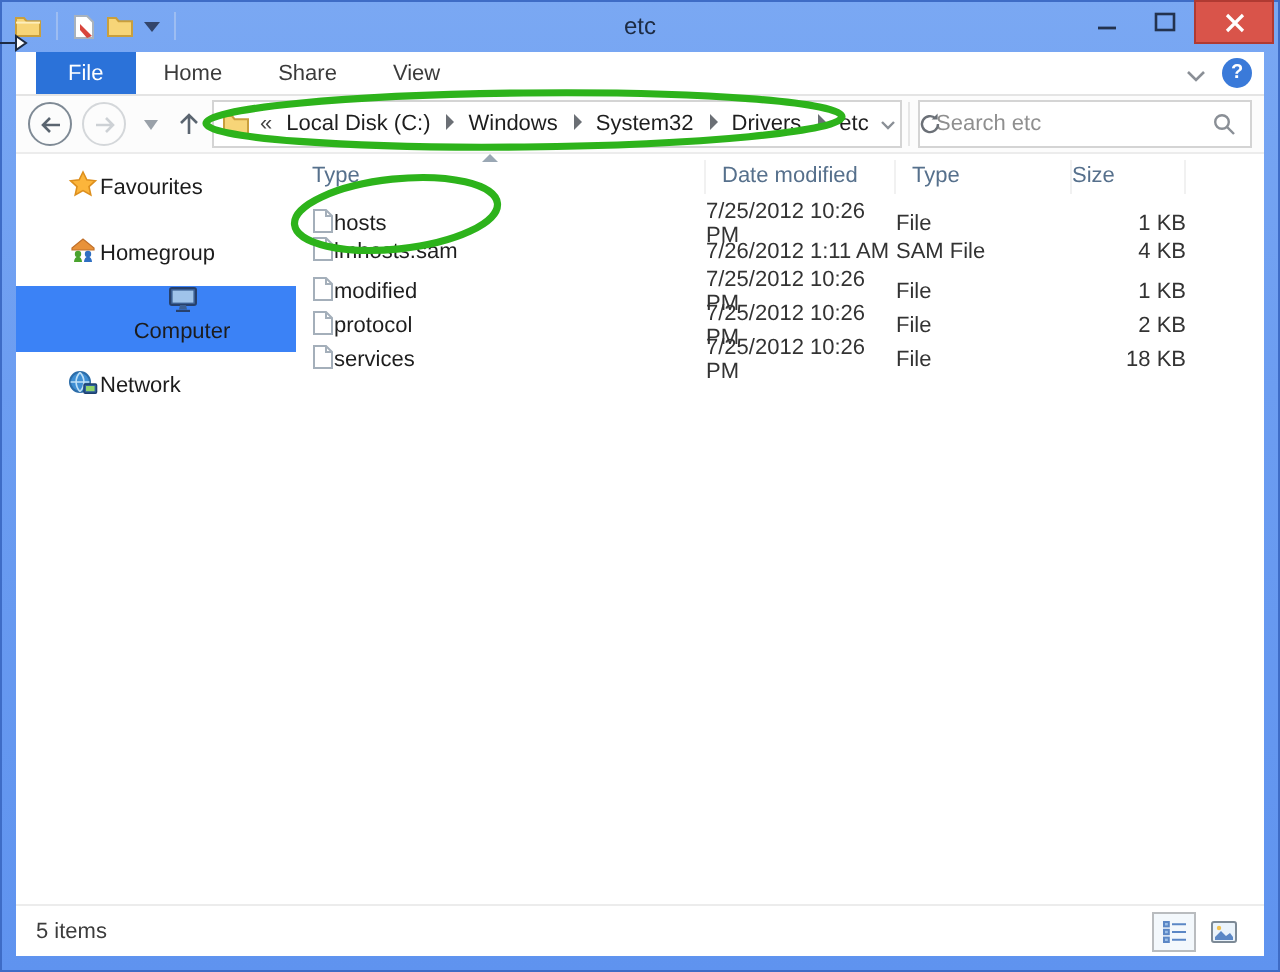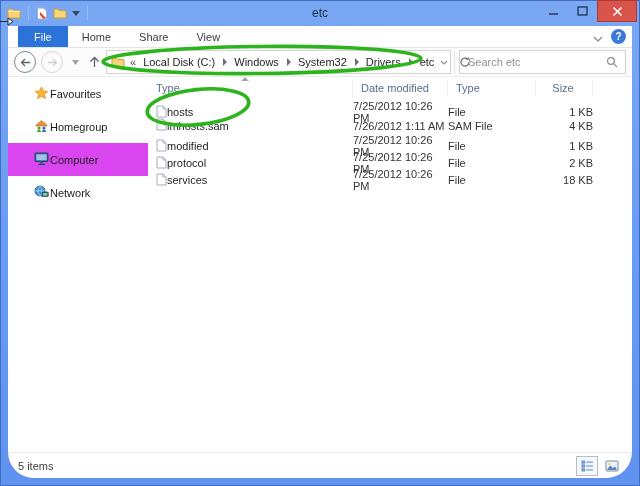--- a/index.html
+++ b/index.html
@@ -14,21 +14,21 @@
   .qat .sep{width:1px;height:14px;background:#9dbdf2;margin:0 2px;}
   .qat svg{display:block;}
   .win-title{position:absolute;left:0;right:0;top:0;height:26px;display:flex;align-items:center;justify-content:center;
              font-size:12px;color:#1d2b43;pointer-events:none;}
   .caption-btns{position:absolute;right:3px;top:0;height:22px;display:flex;align-items:stretch;}
   .cap{width:29px;display:flex;align-items:center;justify-content:center;cursor:default;}
   .cap svg{display:block;}
   .cap.close{width:40px;background:#d9544a;box-shadow:inset 0 0 0 1px #b03a32;}
   
   .content{position:absolute;left:8px;top:26px;right:8px;bottom:8px;background:#fff;
-           display:flex;flex-direction:column;border-radius:26px;}
+           display:flex;flex-direction:column;}
   
   .ribbon{height:21px;background:#fff;border-bottom:1px solid #e4e4e4;display:flex;align-items:stretch;position:relative;}
   .tab{padding:0 14px;display:flex;align-items:center;font-size:11px;color:#3b3b3b;cursor:default;}
   .tab.file{background:#2b72d9;color:#fff;margin-left:10px;padding:0 16px;}
   .ribbon-right{position:absolute;right:6px;top:0;height:21px;display:flex;align-items:center;gap:8px;}
   .help-circle{width:15px;height:15px;border-radius:50%;background:#3a7ad9;color:#fff;font-size:10px;font-weight:bold;
                display:flex;align-items:center;justify-content:center;}
   
   .navbar{height:28px;background:#fcfcfc;border-bottom:1px solid #ececec;display:flex;align-items:center;
           padding:0 6px;gap:5px;}
@@ -46,27 +46,27 @@
   .searchbox{width:165px;height:22px;border:1px solid #d4d4d4;background:#fff;display:flex;align-items:center;
              flex:0 0 auto;margin-left:3px;}
   .searchbox input{flex:1;border:0;outline:0;font-family:"Liberation Sans",sans-serif;font-size:11px;
                    color:#1e1e1e;padding:0 0 0 8px;min-width:0;background:transparent;}
   .searchbox input::placeholder{color:#8f8f8f;}
   .search-icon{padding:0 7px;display:flex;}
   
   .main{flex:1;display:flex;min-height:0;}
   .sidebar{width:140px;flex:0 0 140px;padding-top:0;}
   .side-item{height:33px;display:flex;align-items:center;gap:1px;padding-left:26px;font-size:11px;color:#1c1c1c;cursor:default;}
-  .side-item.selected{background:#d946ef;}
+  .side-item.selected{background:#3b82f6;flex-direction:column;}
   .side-item svg{flex:0 0 auto;}
   .filearea{flex:1;position:relative;}
   .fl-grid{display:grid;grid-template-columns:205px 95px 88px 57px;}
   .fl-header{height:23px;align-items:center;font-size:11px;color:#56708c;position:relative;}
   .fl-header .hcell{padding-left:8px;height:17px;line-height:17px;border-right:1px solid #f1f1f1;}
-  .fl-header .hcell.size{text-align:center;padding-right:2px;padding-left:0;}
+  .fl-header .hcell.size{text-align:left;padding-right:2px;padding-left:0;}
   .sort-caret{position:absolute;left:93px;top:0;width:0;height:0;
               border-left:4px solid transparent;border-right:4px solid transparent;border-bottom:4px solid #9aa7b4;}
   .fl-row{height:17px;align-items:center;font-size:11px;color:#1e1e1e;cursor:default;}
   .fl-row .name{display:flex;align-items:center;padding-left:8px;overflow:hidden;}
   .fl-row .cell{color:#333;}
   .fl-row .size{text-align:right;color:#333;}
   
   .statusbar{height:25px;border-top:1px solid #ececec;display:flex;align-items:center;
              padding:0 10px;font-size:11px;color:#3c3c3c;}
   .view-btns{margin-left:auto;display:flex;align-items:center;gap:4px;}

